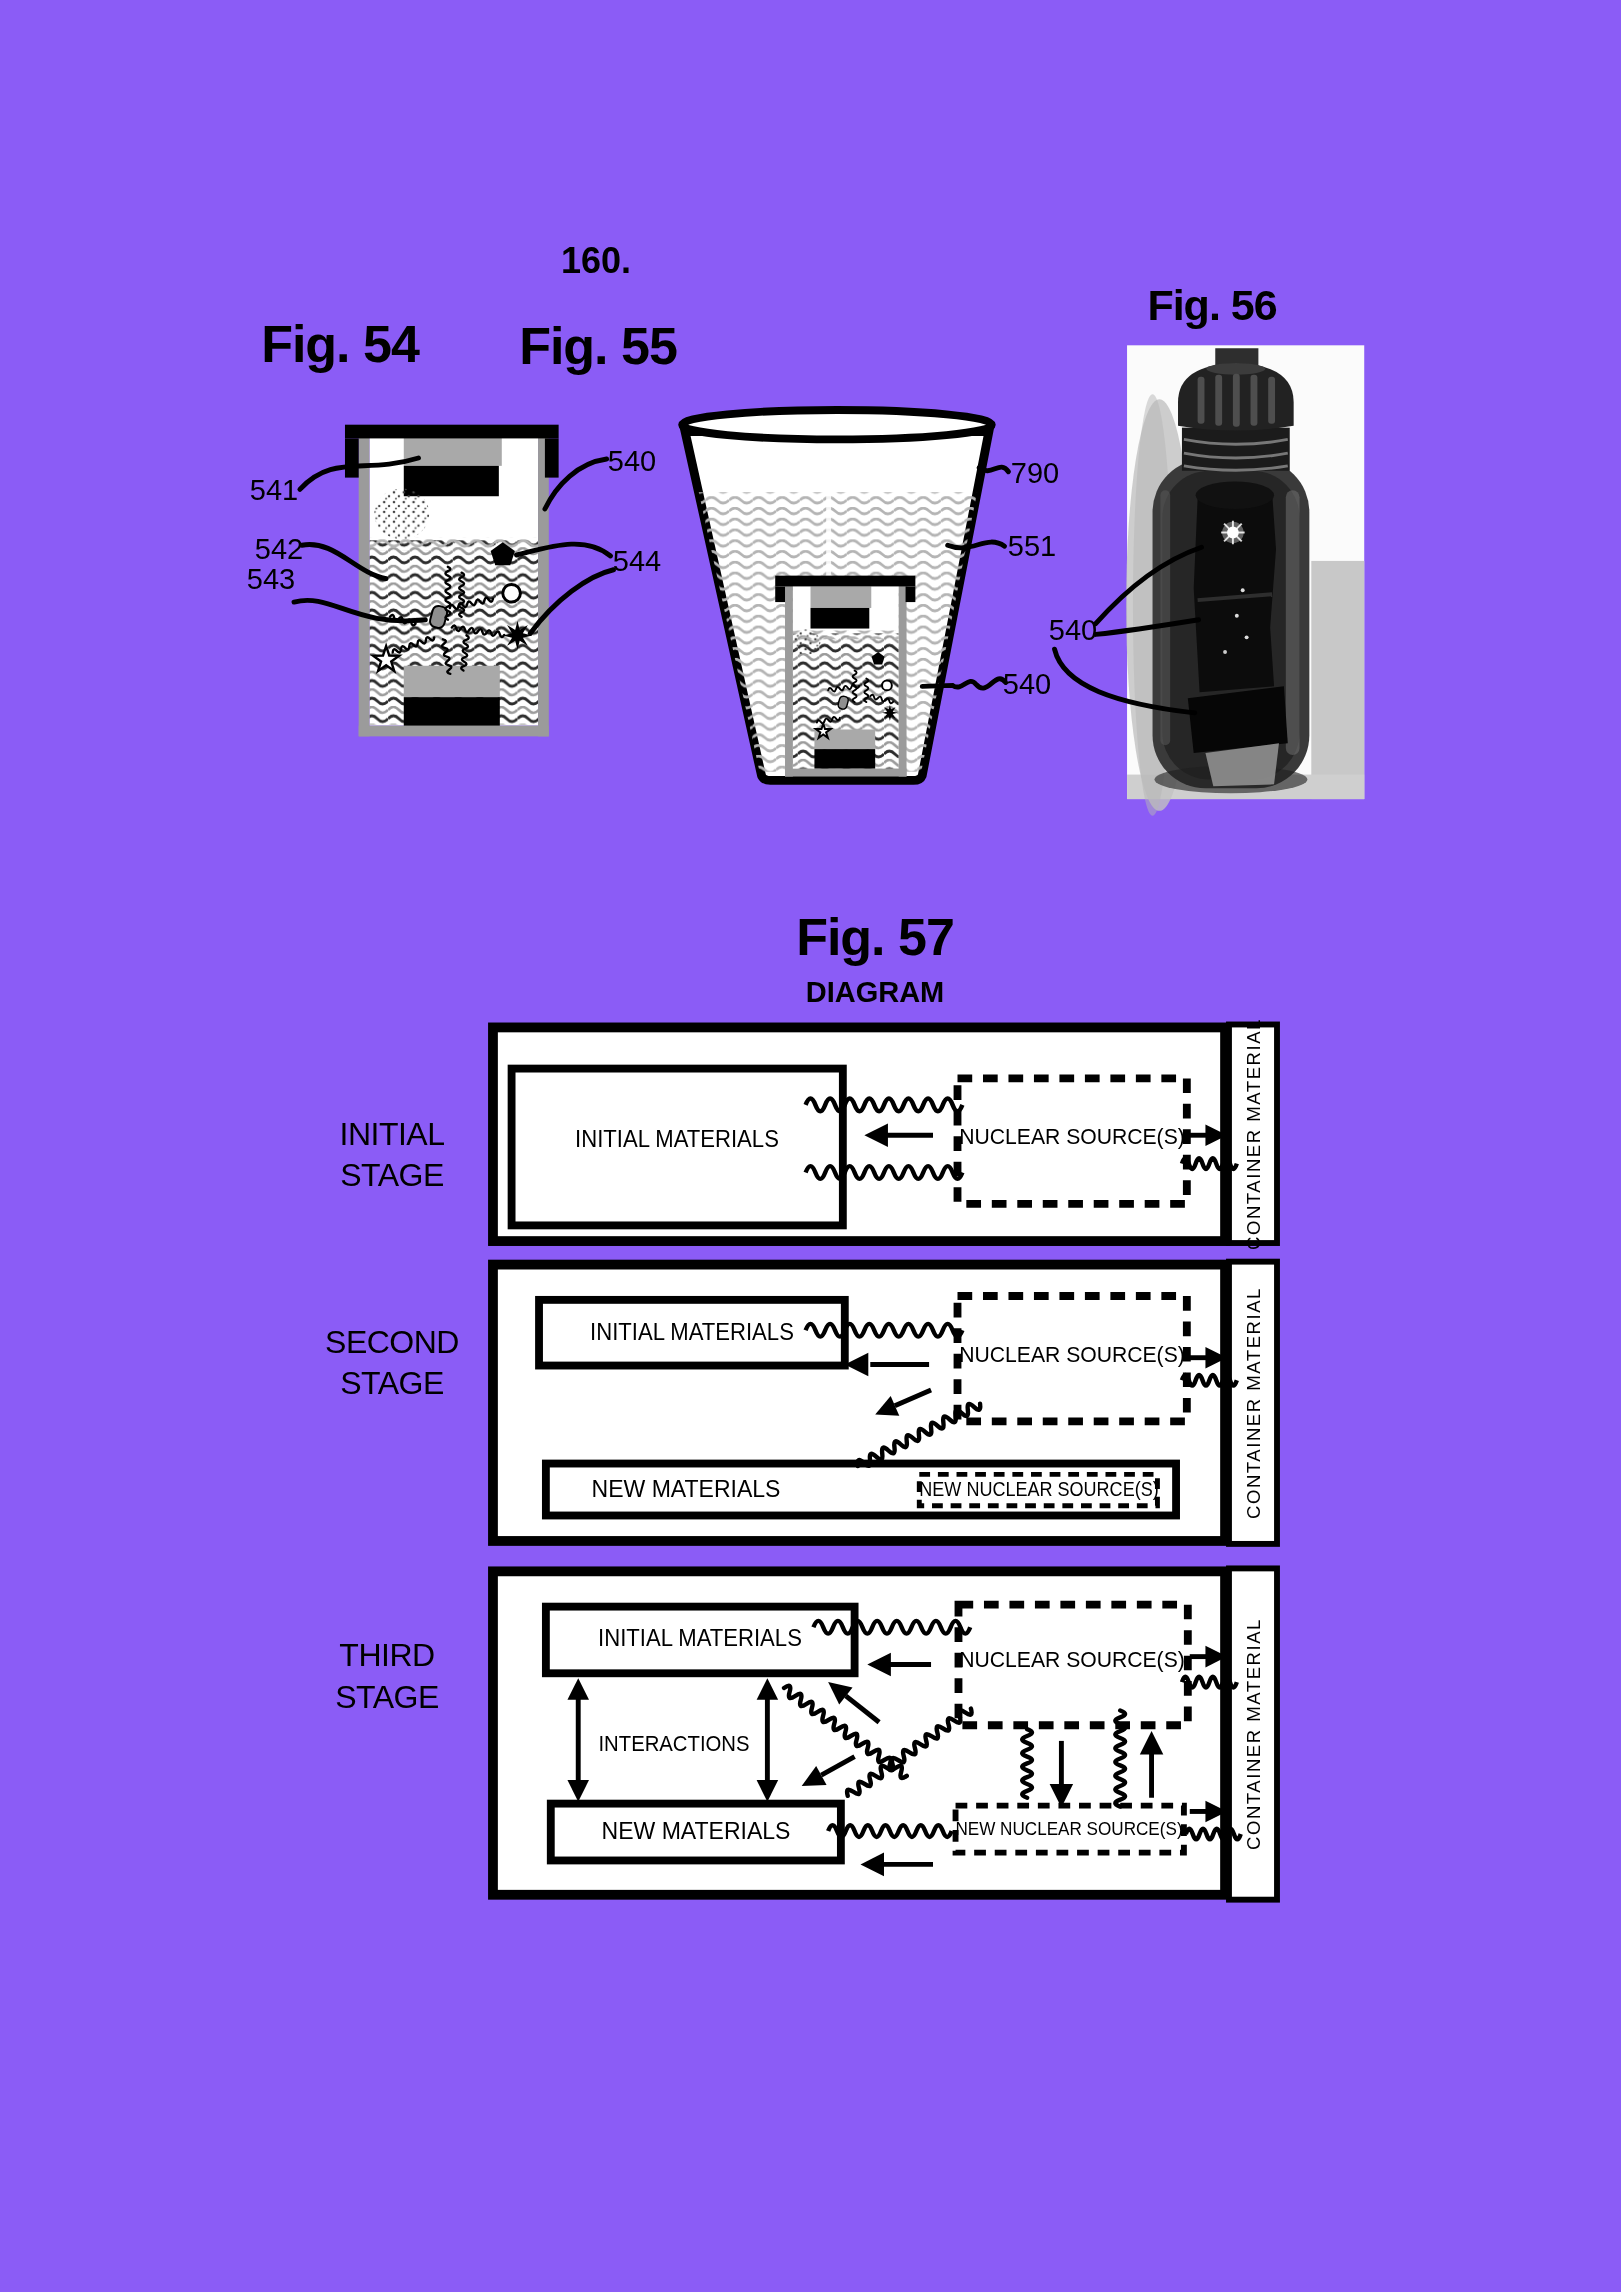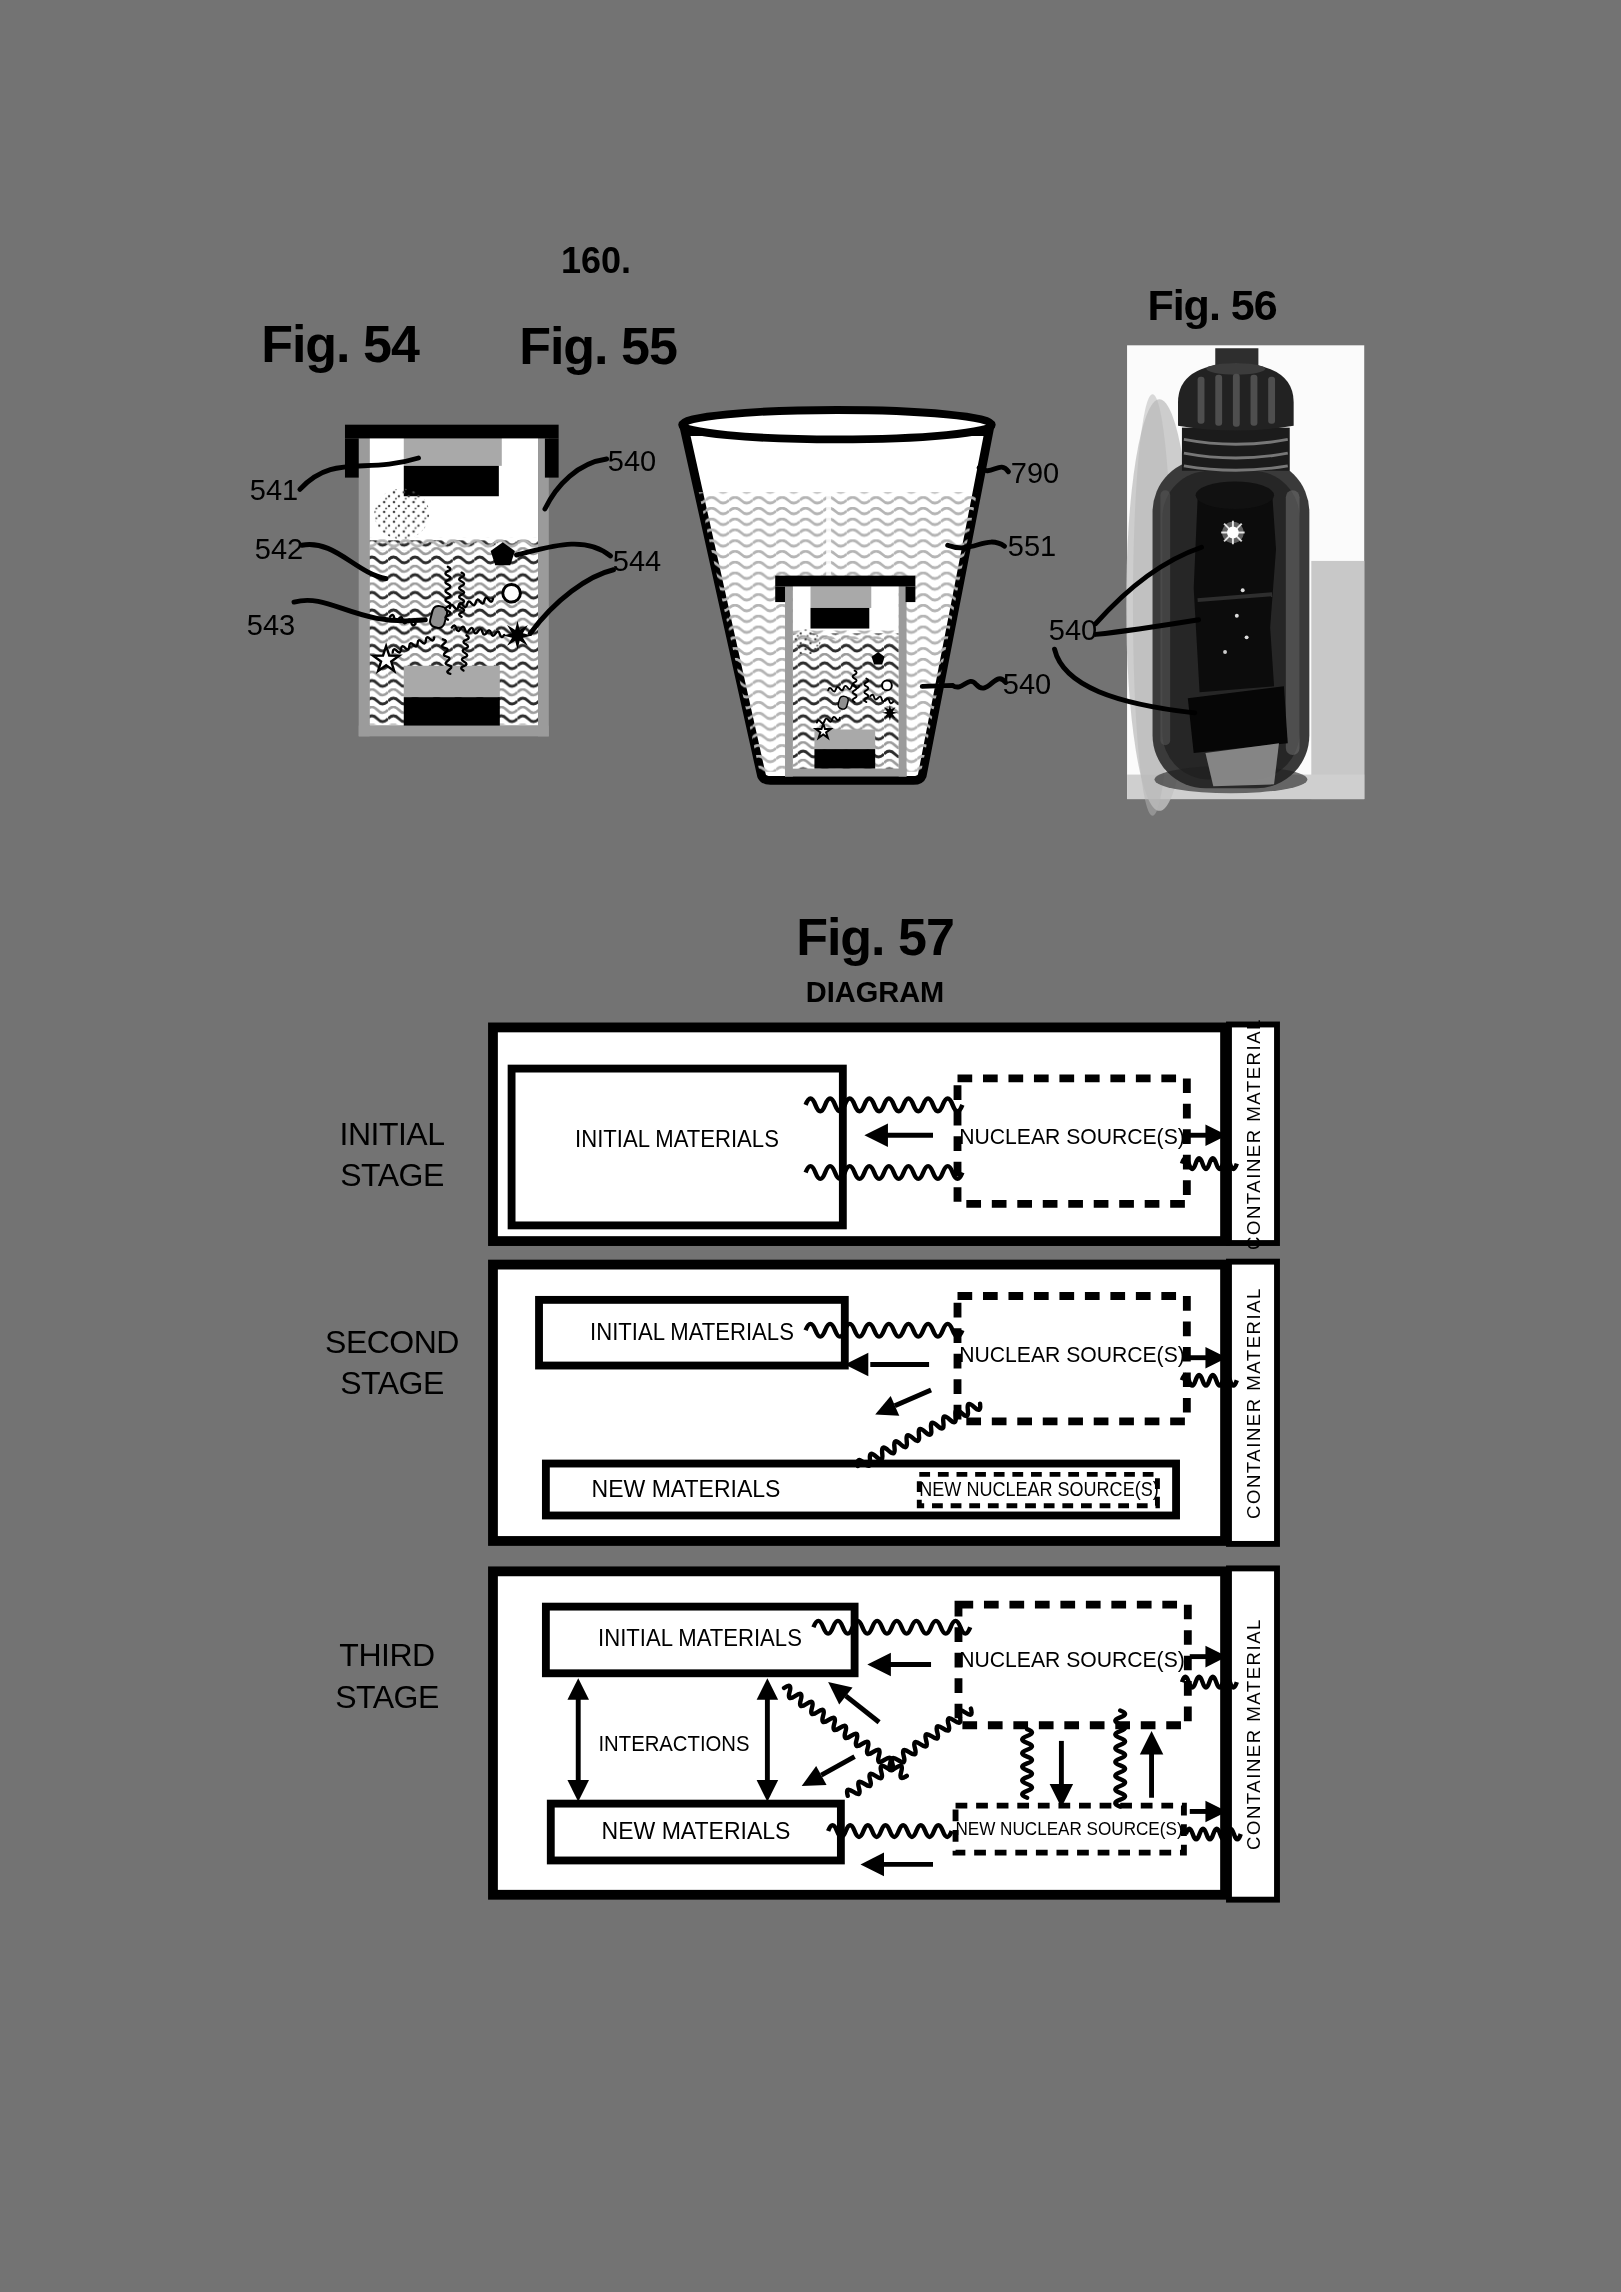--- a/index.html
+++ b/index.html
@@ -1,17 +1,17 @@
 <!DOCTYPE html>
 <html><head>
 <meta charset="utf-8">
 <style>
   html,body{margin:0;padding:0;background:#888;}
   #page{
-    position:relative;width:1621px;height:2293px;background:#737373;
+    position:relative;width:1621px;height:2293px;background:#8b5cf6;
     font-family:"Liberation Sans",sans-serif;color:#000;overflow:hidden;
   }
   #art{position:absolute;left:0;top:0;}
   .t{position:absolute;transform:translate(-50%,-50%);white-space:nowrap;color:#000;line-height:1;}
   .title{font-weight:700;letter-spacing:-1px;font-size:52px;}
   .pgnum{font-size:36px;font-weight:600;}
   .ref{font-size:29px;font-weight:400;}
   .stage{font-size:32px;font-weight:400;letter-spacing:-0.5px;}
   .boxlbl{font-size:23.5px;transform:translate(-50%,-50%) scaleX(.94);}
   .boxlbl-sm{font-size:19.6px;transform:translate(-50%,-50%) scaleX(.92);}
@@ -265,21 +265,21 @@
 <div class="t pgnum" style="left:596px;top:261px">160.</div>
 
 <div class="t title" style="left:340px;top:344px">Fig. 54</div>
 <div class="t title" style="left:598px;top:346px">Fig. 55</div>
 <div class="t title" style="left:1212px;top:305px;font-size:43px">Fig. 56</div>
 <div class="t title" style="left:875px;top:937px">Fig. 57</div>
 <div class="t title" style="left:875px;top:992px;font-size:29px;letter-spacing:0">DIAGRAM</div>
 
 <div class="t ref" style="left:274px;top:490px">541</div>
 <div class="t ref" style="left:279px;top:549px">542</div>
-<div class="t ref" style="left:271px;top:625px">543</div>
+<div class="t ref" style="left:271px;top:579px">543</div>
 <div class="t ref" style="left:632px;top:461px">540</div>
 <div class="t ref" style="left:637px;top:561px">544</div>
 <div class="t ref" style="left:1035px;top:473px">790</div>
 <div class="t ref" style="left:1032px;top:546px">551</div>
 <div class="t ref" style="left:1073px;top:630px">540</div>
 <div class="t ref" style="left:1027px;top:684px">540</div>
 
 <div class="t stage" style="left:392px;top:1134px">INITIAL</div>
 <div class="t stage" style="left:392px;top:1175px">STAGE</div>
 <div class="t boxlbl" style="left:677px;top:1140px">INITIAL MATERIALS</div>

